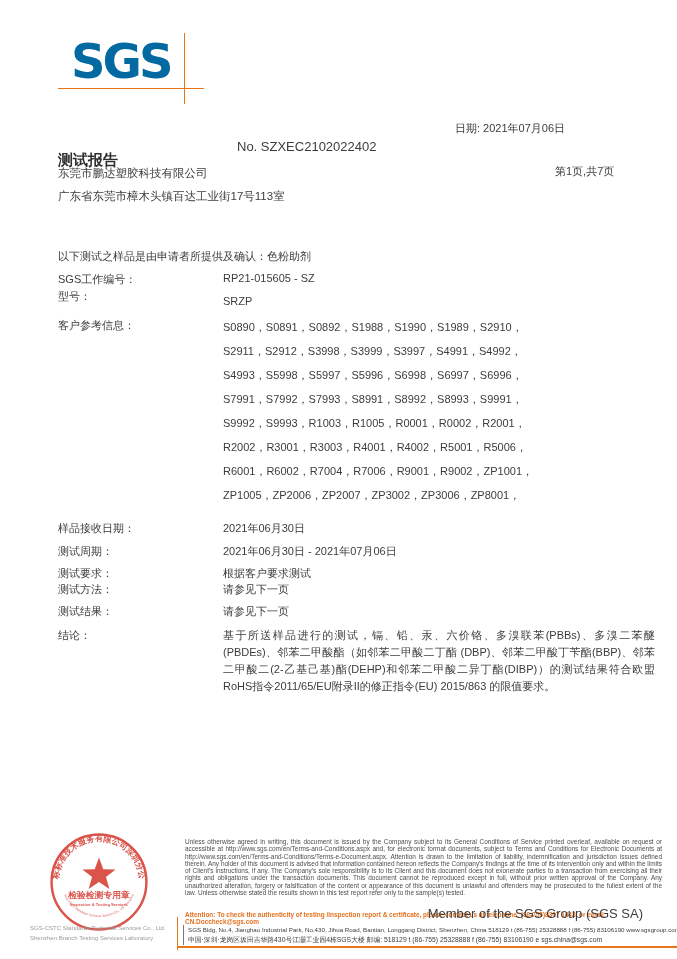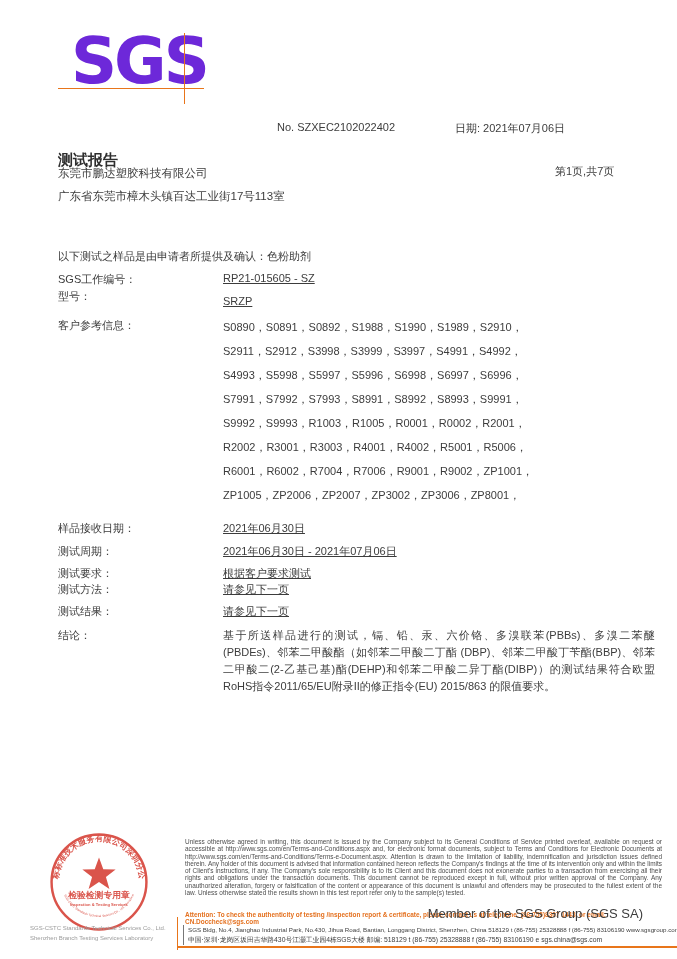--- a/index.html
+++ b/index.html
@@ -4,37 +4,37 @@
 <style>
   html,body { margin:0; padding:0; background:#ffffff; }
   .page {
     position:relative; width:677px; height:959px; background:#ffffff;
     font-family:"Liberation Sans","DejaVu Sans",sans-serif;
     color:#3c3c3c; overflow:hidden;
   }
   
   .logo {
     position:absolute; left:71px; top:34px; height:54px; line-height:54px;
-    font-size:64px; font-weight:bold; color:#6d28d9; letter-spacing:-3px;
+    font-size:48px; font-weight:bold; color:#0369a1; letter-spacing:-3px;
     font-family:"DejaVu Sans","Liberation Sans",sans-serif;
   }
   .crop-h { position:absolute; left:58px; top:88px; width:146px; height:1px; background:#e8751a; }
   .crop-v { position:absolute; left:184px; top:33px; width:1px; height:71px; background:#e8751a; }
 
   .doc-title { position:absolute; left:58px; top:116px; font-size:15px; font-weight:bold; color:#2e2e2e;margin-top:35px; }
-  .report-no { position:absolute; left:237px; top:121px; font-size:11px;margin-left:40px; }
+  .report-no { position:absolute; left:237px; top:139px; font-size:13px; }
   .report-date { position:absolute; left:419px; top:121px; font-size:11px;margin-left:36px; }
   .report-pages { position:absolute; left:555px; top:121px; font-size:11px;margin-top:43px; }
 
   .company { position:absolute; left:58px; top:162px; font-size:11.5px; line-height:23px; }
 
   
   .intro { position:absolute; left:58px; top:249px; font-size:11px; }
   .lbl { position:absolute; left:58px; font-size:11px; white-space:nowrap; }
-  .val { position:absolute; left:223px; font-size:11px; white-space:nowrap;text-decoration:underline; }
+  .val { position:absolute; left:223px; font-size:11px; white-space:nowrap; }
   .ref-list { position:absolute; left:223px; top:315px; font-size:11px; line-height:24px; }
   .conclusion { position:absolute; left:223px; top:627px; width:432px; font-size:11px;
                 line-height:17px; white-space:normal; text-align:justify; }
 
   
   .legal { position:absolute; left:185px; top:838px; width:477px; font-size:6.45px;
            line-height:7.3px; color:#4d4d4d; text-align:justify; }
   .attention { position:absolute; left:185px; top:911px; width:477px; font-size:6.45px;
                line-height:7.3px; color:#e4701e; font-weight:bold; }
   .addr-block { position:absolute; left:183px; top:925px; width:479px;

